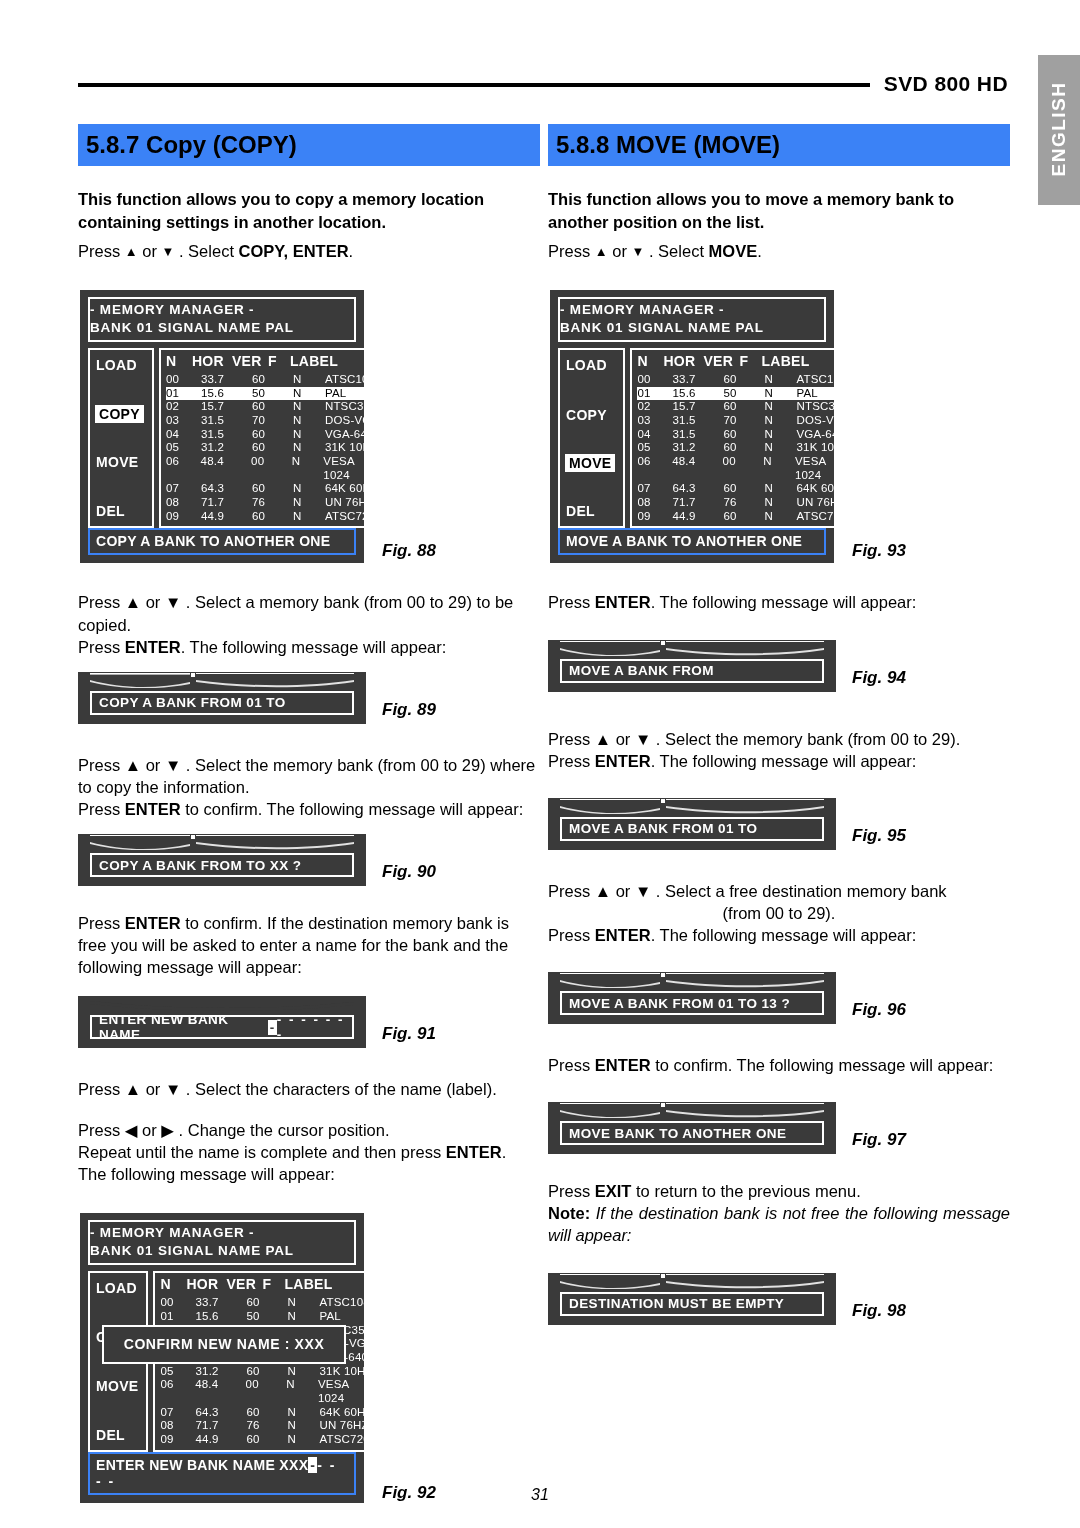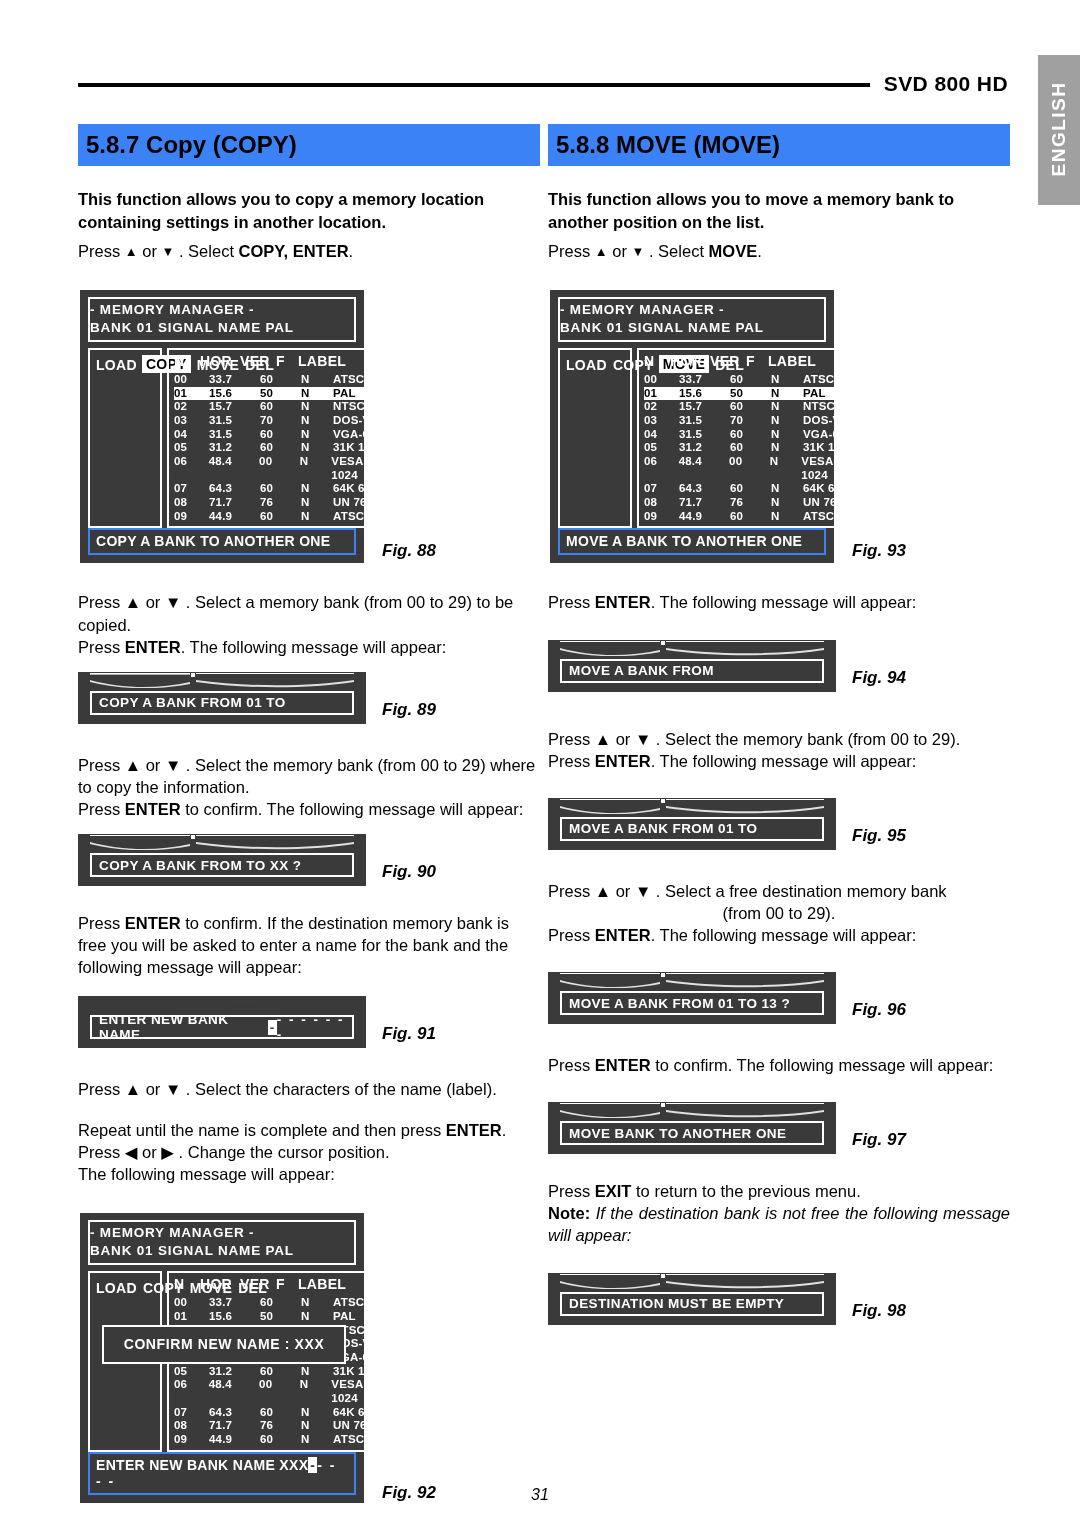--- a/index.html
+++ b/index.html
@@ -63,30 +63,30 @@
     position:relative;
   }
   .osd-title{
     border:2px solid #ffffff;box-sizing:border-box;padding:3px 0 4px 0;text-align:left;margin-bottom:6px;
   }
   .osd-title .l1{font-size:13.5px;font-weight:700;letter-spacing:.8px;line-height:1.25;}
   .osd-title .l2{font-size:13.5px;font-weight:700;letter-spacing:.8px;line-height:1.3;}
   .osd-mid{display:flex;gap:5px;}
   .osd-menu{
     border:2px solid #ffffff;box-sizing:border-box;width:74px;
-    display:flex;flex-direction:row;justify-content:space-between;
+    display:flex;flex-direction:column;justify-content:space-between;
     padding:5px 8px 5px 0;
   }
   .osd-menu .mi{font-size:14px;font-weight:700;padding:2px 0 2px 6px;letter-spacing:.3px;}
   .osd-menu .mi.sel{background:#ffffff;color:#000;display:inline-block;margin-left:5px;padding:1px 4px 1px 4px;align-self:flex-start;}
   .osd-list{
     border:2px solid #ffffff;box-sizing:border-box;flex:1 1 auto;padding:3px 4px 3px 5px;position:relative;
   }
   .lhead{display:flex;font-size:14px;font-weight:700;margin-bottom:4px;letter-spacing:.3px;}
-  .lrow{display:flex;font-size:11.5px;font-weight:700;line-height:1.19;letter-spacing:.2px;gap:9px;}
+  .lrow{display:flex;font-size:11.5px;font-weight:400;line-height:1.19;letter-spacing:.2px;gap:9px;}
   .lrow.sel{background:#ffffff;color:#000;}
   .c-n{width:22px;}
   .c-h{width:38px;text-align:left;padding-left:4px;}
   .c-v{width:30px;padding-left:4px;}
   .c-f{width:20px;padding-left:2px;}
   .c-l{flex:1 1 auto;padding-left:3px;}
   .lhead .c-n{width:22px;}
   .lhead .c-h{width:38px;padding-left:4px;}
   .lhead .c-v{width:36px;padding-left:2px;}
   .lhead .c-f{width:20px;padding-left:0px;}
@@ -316,22 +316,22 @@
           <span>ENTER NEW BANK NAME</span>&nbsp;<span class="cursorblk">-</span><span class="dashes">- - - - - - -</span>
         </div>
       </div>
       <div class="figcap">Fig. 91</div>
     </div>
 
     <div class="sp30"></div>
 
     <p class="body">Press ▲ or ▼ . Select the characters of the name (label).</p>
     <div class="sp18"></div>
+    <p class="body">Press ◀ or ▶ . Change the cursor position.</p>
     <p class="body"><span>Repeat until the name is complete and then press </span><b>ENTER</b><span>.</span></p>
-    <p class="body">Press ◀ or ▶ . Change the cursor position.</p>
     <p class="body">The following message will appear:</p>
 
     <div class="sp26"></div>
 
     <div class="figrow">
       <div class="osd">
         <div class="osd-title">
           <div class="l1">-  MEMORY MANAGER  -</div>
           <div class="l2">BANK    01  SIGNAL  NAME    PAL</div>
         </div>

